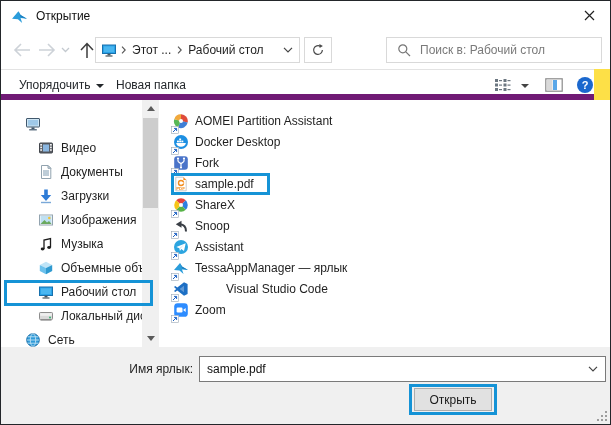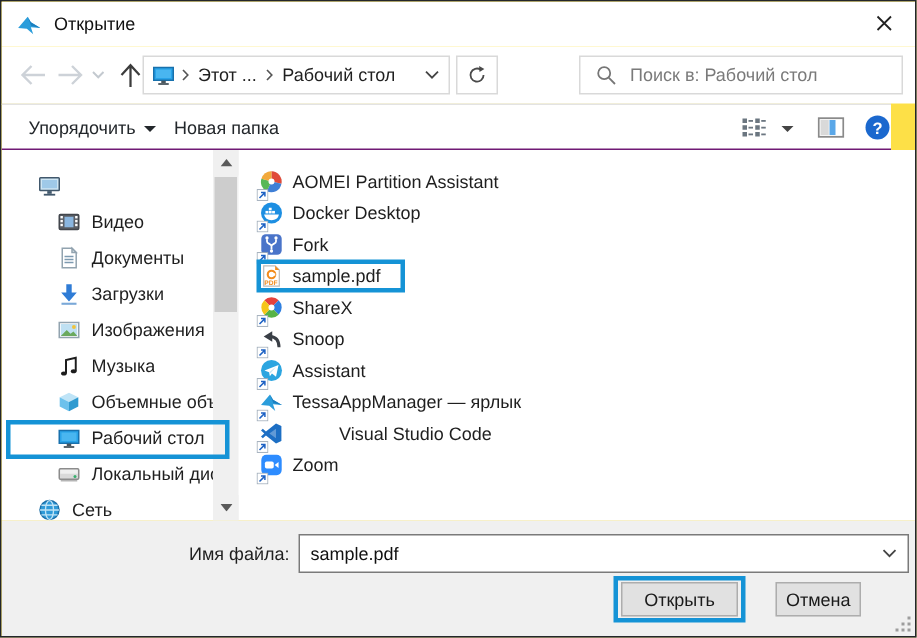--- a/index.html
+++ b/index.html
@@ -21,21 +21,21 @@
   .crumb-sep { display:inline-flex; margin:0 4px; }
   .crumb { white-space:nowrap; color:#1f1f1f; padding:1px 2px; }
   .crumb-chevron { margin-left:auto; width:22px; display:flex; justify-content:center; }
   .refresh-box { position:absolute; left:303px; top:6px; width:28px; height:26px; border:1px solid #d9d9d9; display:flex; align-items:center; justify-content:center; background:#fff; }
   .search-box { position:absolute; left:385px; top:6px; width:216px; height:26px; border:1px solid #d9d9d9; display:flex; align-items:center; background:#fff; }
   .search-box .mag { margin:0 9px 0 10px; display:inline-flex; }
   .search-box input { border:none; outline:none; flex:1; font:12px "Liberation Sans","DejaVu Sans",sans-serif; color:#1f1f1f; background:transparent; }
   .search-box input::placeholder { color:#7a7a7a; opacity:1; }
 
   
-  .toolbar { position:absolute; top:68px; left:0; right:16px; height:31px; background:#fff; border-top:1px solid #e3e3e3; border-bottom:1px solid #701a75; }
+  .toolbar { position:absolute; top:68px; left:0; right:16px; height:31px; background:#fff; border-top:1px solid #e3e3e3; border-bottom:6px solid #701a75; }
   .tool-item { position:absolute; top:0; height:29px; display:flex; align-items:center; color:#23272b; }
   .organize { left:18px; } .newfolder { left:115px; }
   .caret-down { width:0; height:0; border-left:4px solid transparent; border-right:4px solid transparent; border-top:4px solid #23272b; margin-left:6px; margin-top:2px; }
   .tb-icon { position:absolute; top:0; height:29px; display:flex; align-items:center; justify-content:center; }
   .tb-views { left:489px; width:24px; } .tb-views-caret { left:513px; width:16px; }
   .tb-pane { left:541px; width:24px; } .tb-help { left:572px; width:24px; }
 
   
   .content { position:absolute; top:99px; left:0; right:0; height:247px; background:#fff; overflow:hidden; }
   .sidebar { position:absolute; left:0; top:0; width:141px; height:100%; overflow:hidden; }
@@ -475,31 +475,30 @@
                 <rect x="0.4" y="0.4" width="7.2" height="7.2" fill="#fff" stroke="#9aa7b5" stroke-width="0.6"></rect>
                 <path d="M2 6 L5.4 2.6 M3 2.4 H5.6 V5" stroke="#1e62c4" stroke-width="1" fill="none"></path>
               </svg></span>
           </span>
           <span class="lbl">Zoom</span>
         </div>
       </div>
   </div>
 
   <div class="footer">
-    <span class="fname-label">Имя файла:</span>
+    <span class="fname-label">Имя ярлык:</span>
     <div class="fname-combo">
       <input value="sample.pdf" style="">
       <span class="combo-chev">
           <svg width="10" height="6" viewBox="0 0 10 6">
             <path d="M1 0.8 L5 4.8 L9 0.8" stroke="#444" stroke-width="1.2" fill="none"></path>
           </svg>
         </span>
     </div>
     <span class="btn btn-open">Открыть</span>
-    <span class="btn btn-cancel">Отмена</span>
     <span class="resize-grip">
         <i style="right:0;bottom:0"></i>
         <i style="right:4px;bottom:0"></i>
         <i style="right:0;bottom:4px"></i>
         <i style="right:8px;bottom:0"></i>
         <i style="right:0;bottom:8px"></i>
         <i style="right:4px;bottom:4px"></i>
       </span>
   </div>
 

